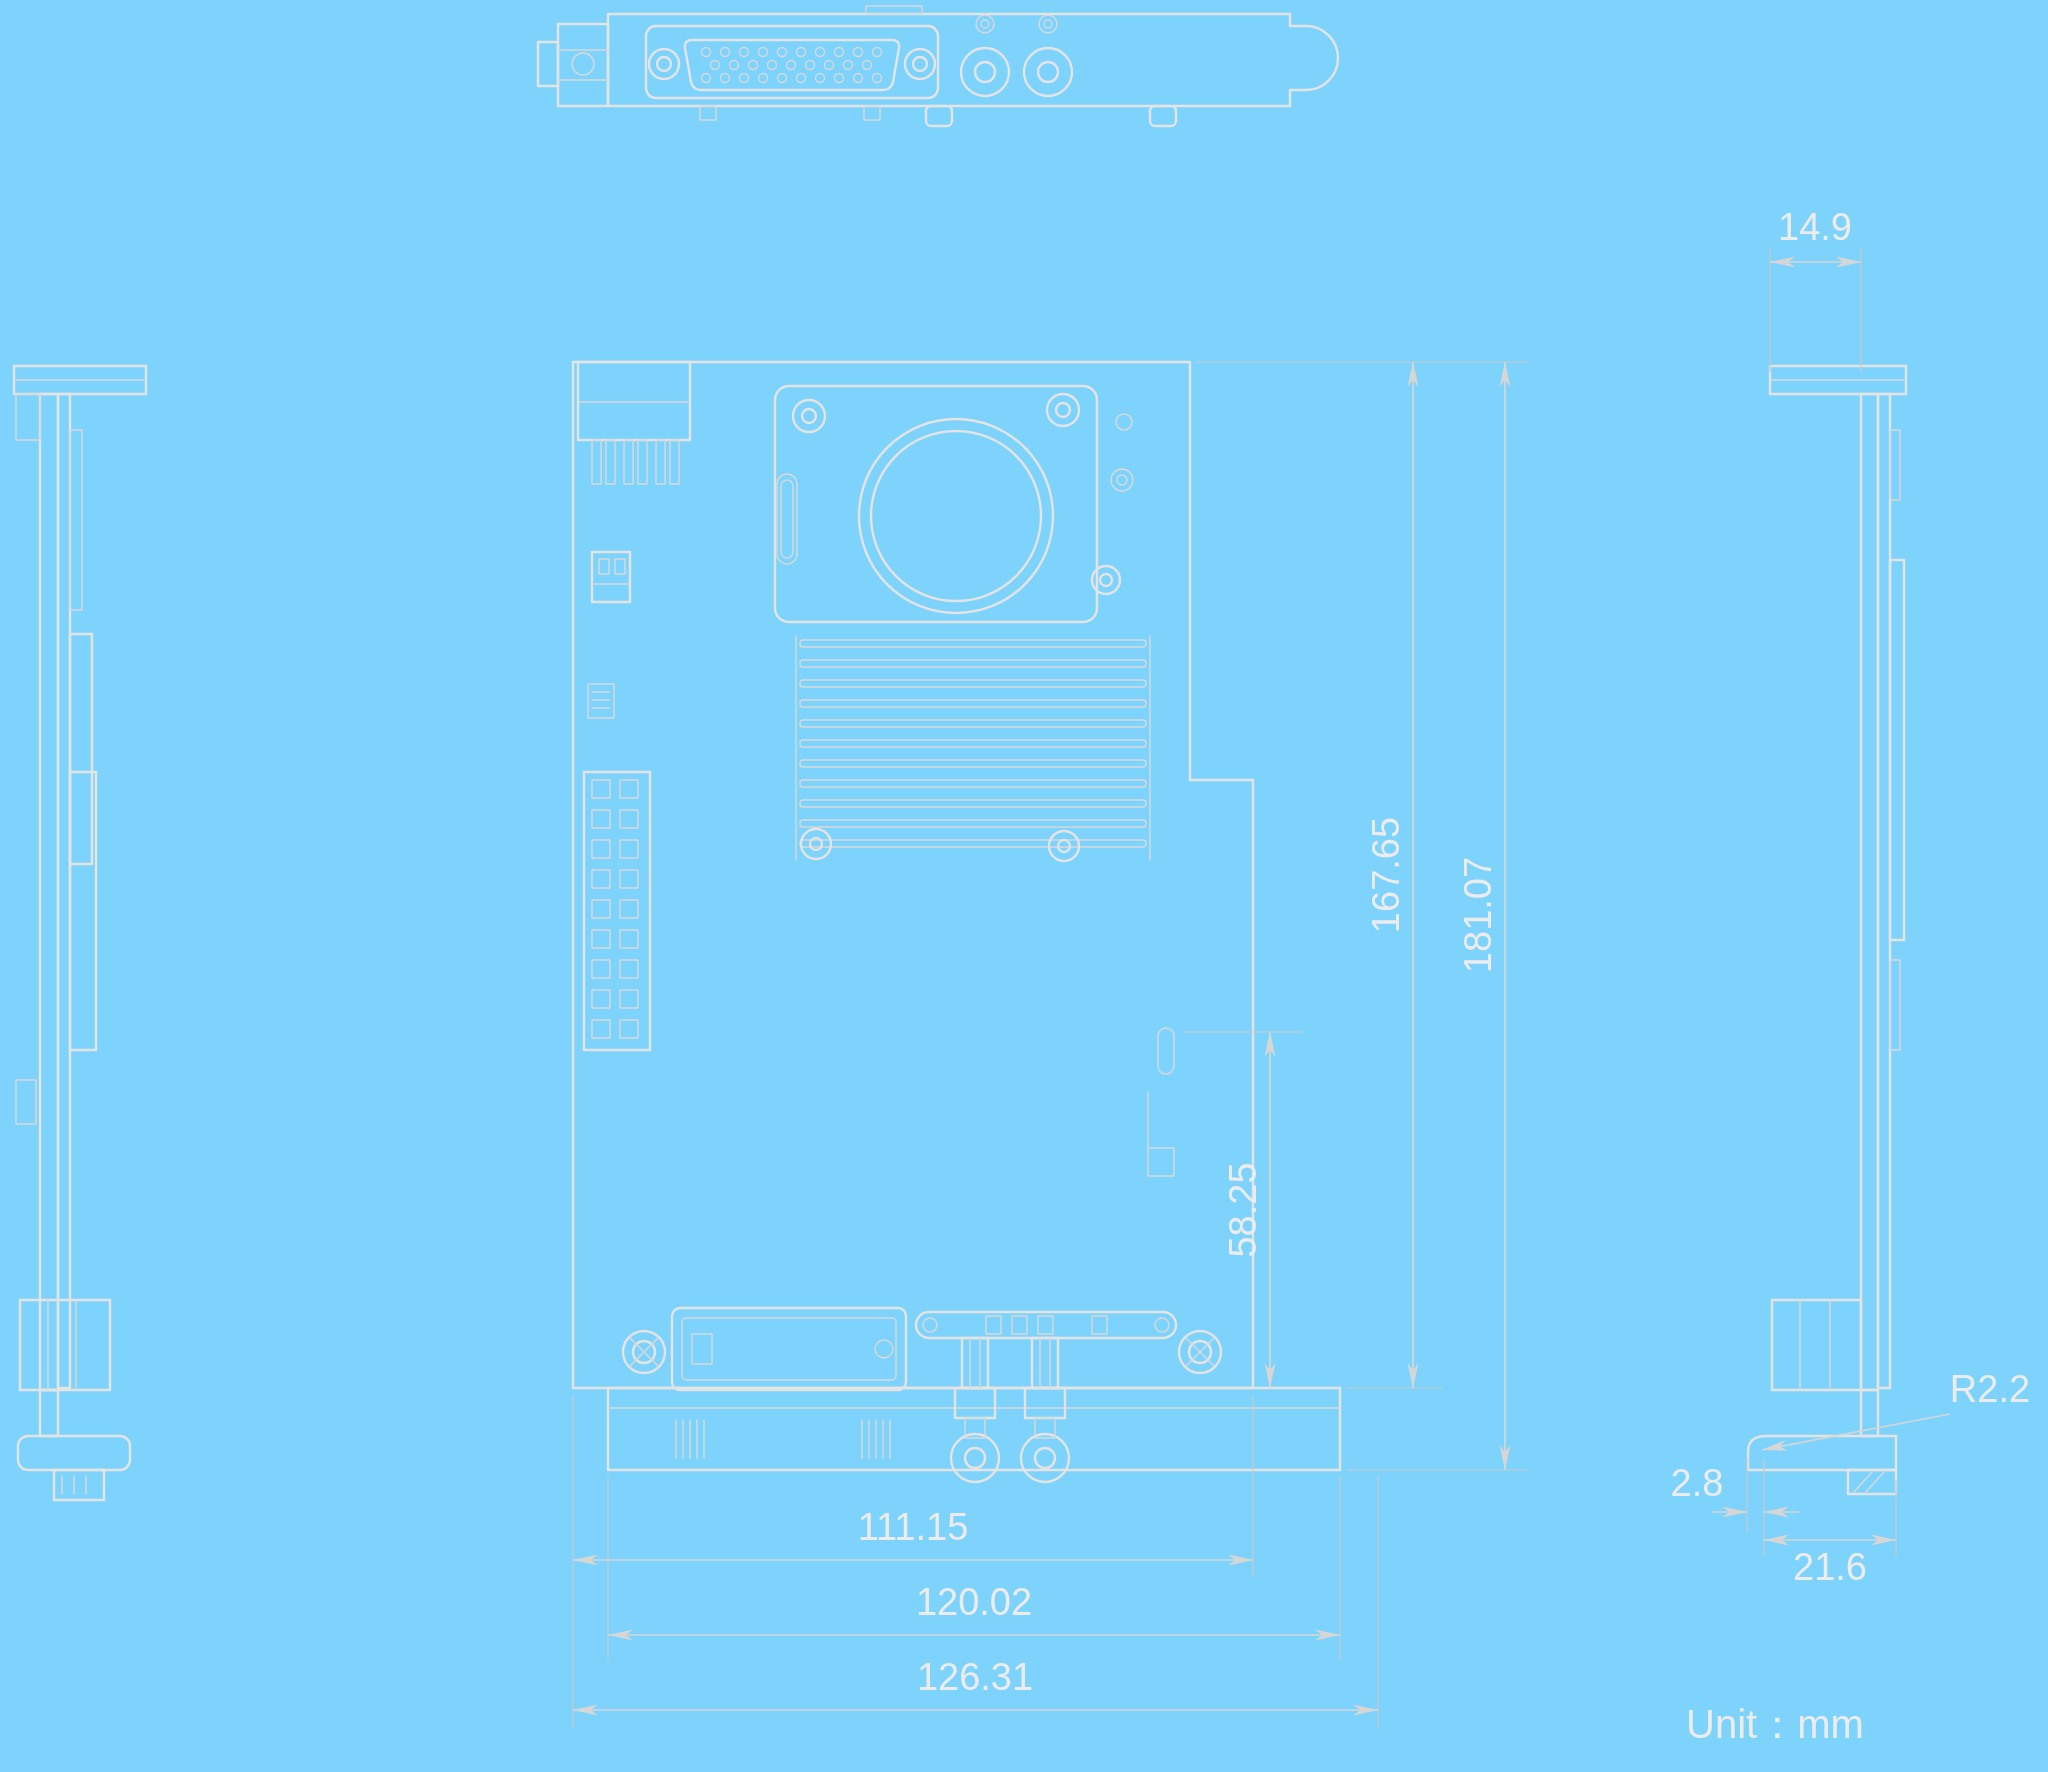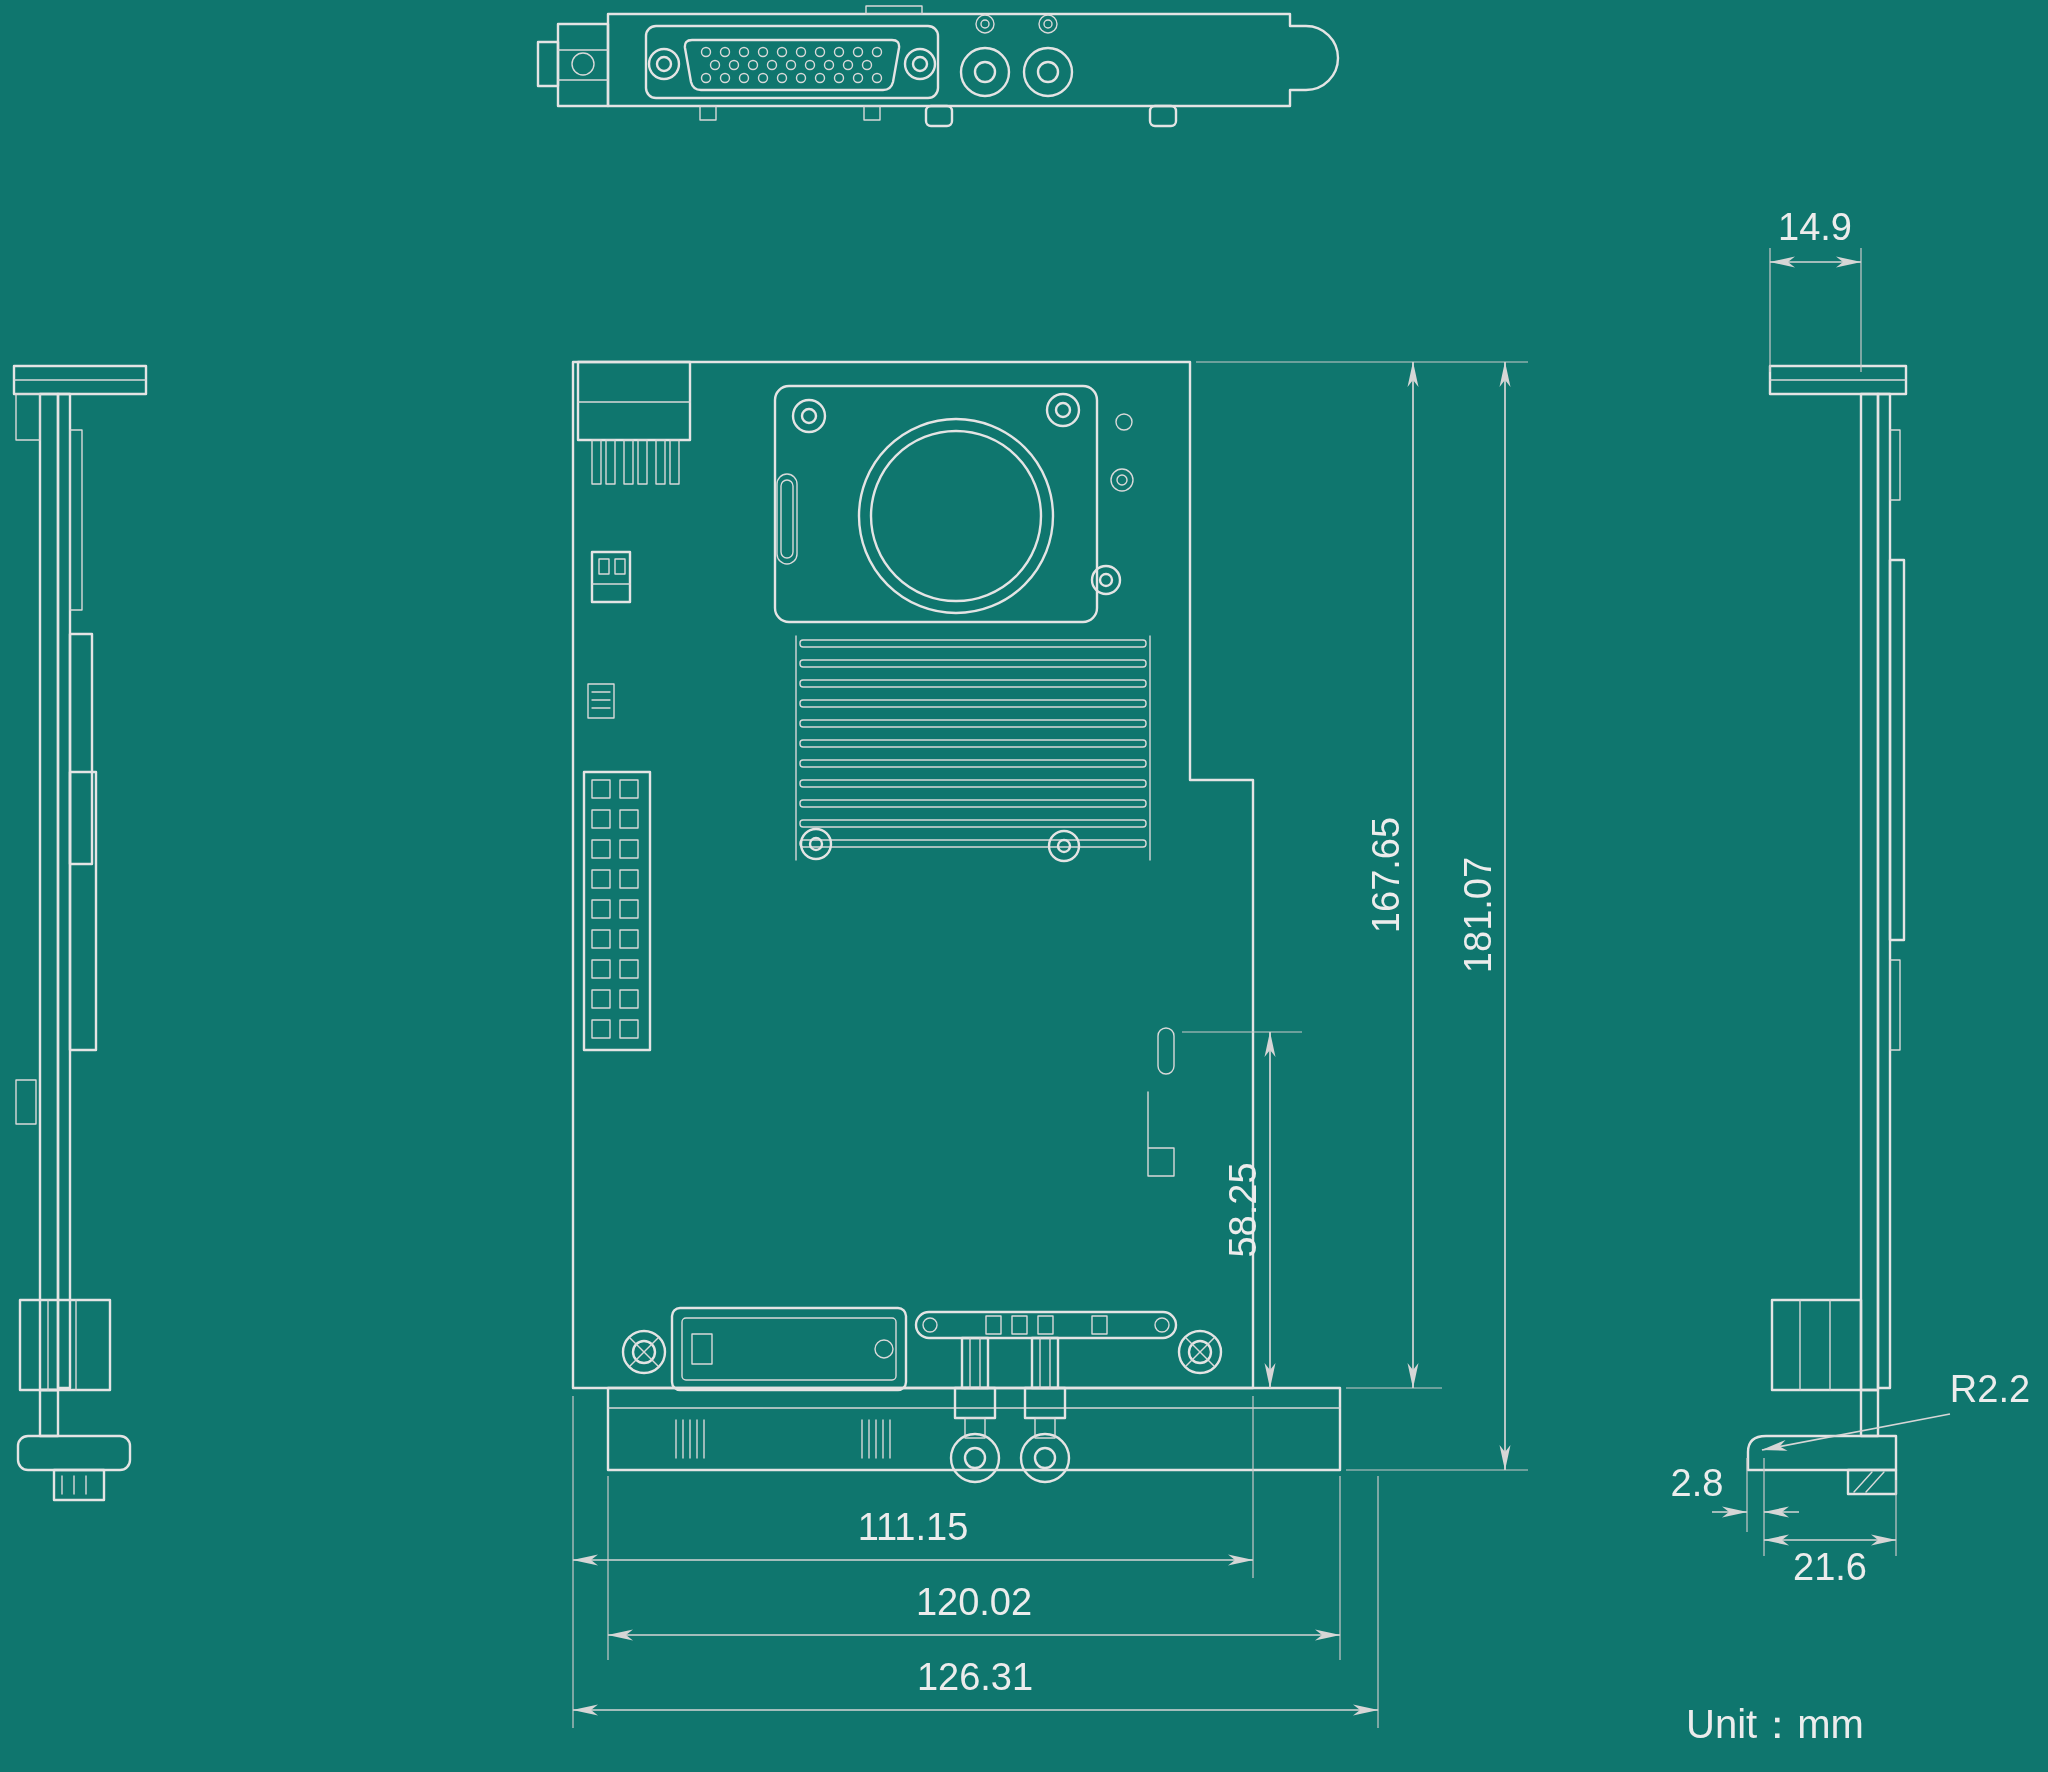--- a/index.html
+++ b/index.html
@@ -1,16 +1,16 @@
 <!DOCTYPE html>
 <html><head>
 <meta charset="utf-8">
 <style>
   html,body{margin:0;padding:0;background:#000;}
-  .stage{width:2048px;height:1772px;background:#0f766e;position:relative;overflow:hidden;}
+  .stage{width:2048px;height:1772px;background:#7dd3fc;position:relative;overflow:hidden;}
   svg{display:block;}
   
   .g2, .g2 *{fill:none;stroke:#e4e4e4;stroke-width:2.4;stroke-linejoin:round;stroke-linecap:round;}
   
   .g1, .g1 *{fill:none;stroke:#d9d9d9;stroke-width:1.4;stroke-linejoin:round;stroke-linecap:round;}
   
   .gd, .gd *{fill:none;stroke:#d6d6d6;stroke-width:1.7;}
   
   .ge, .ge *{fill:none;stroke:#c9c9c9;stroke-width:1.2;}
   svg text{fill:#ececec;stroke:none;font-family:"Liberation Sans","DejaVu Sans",sans-serif;font-size:38px;}

